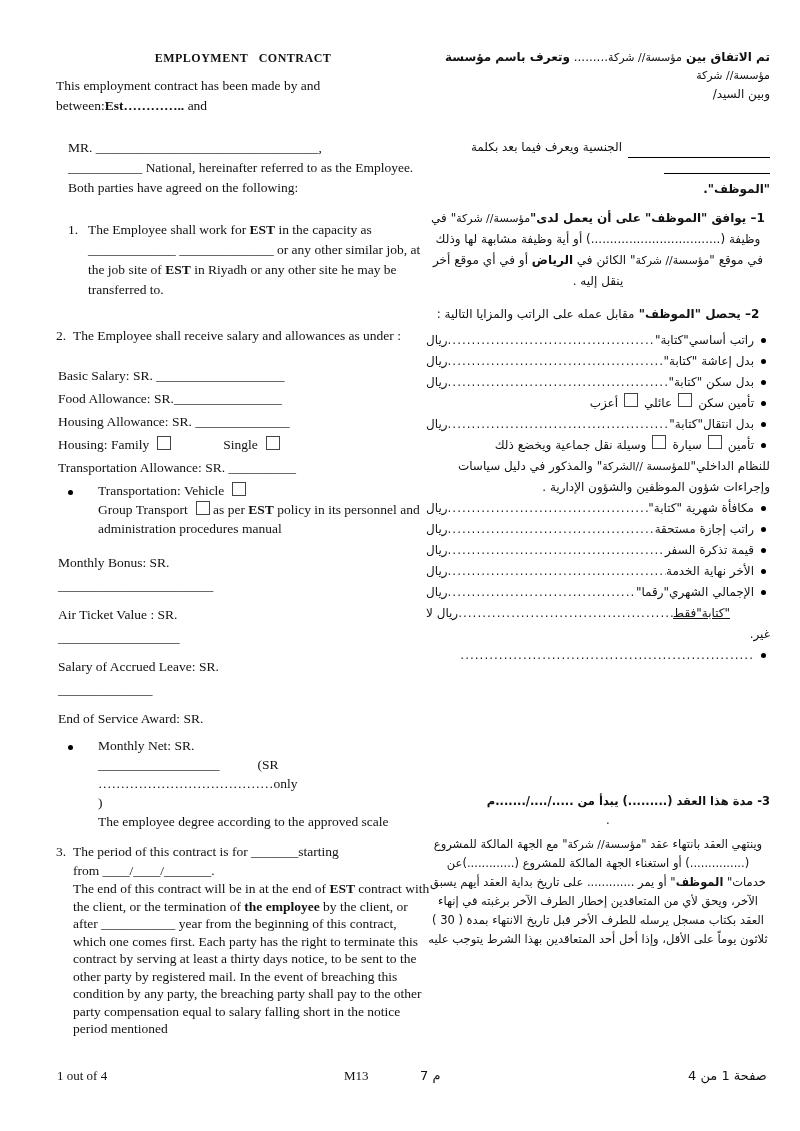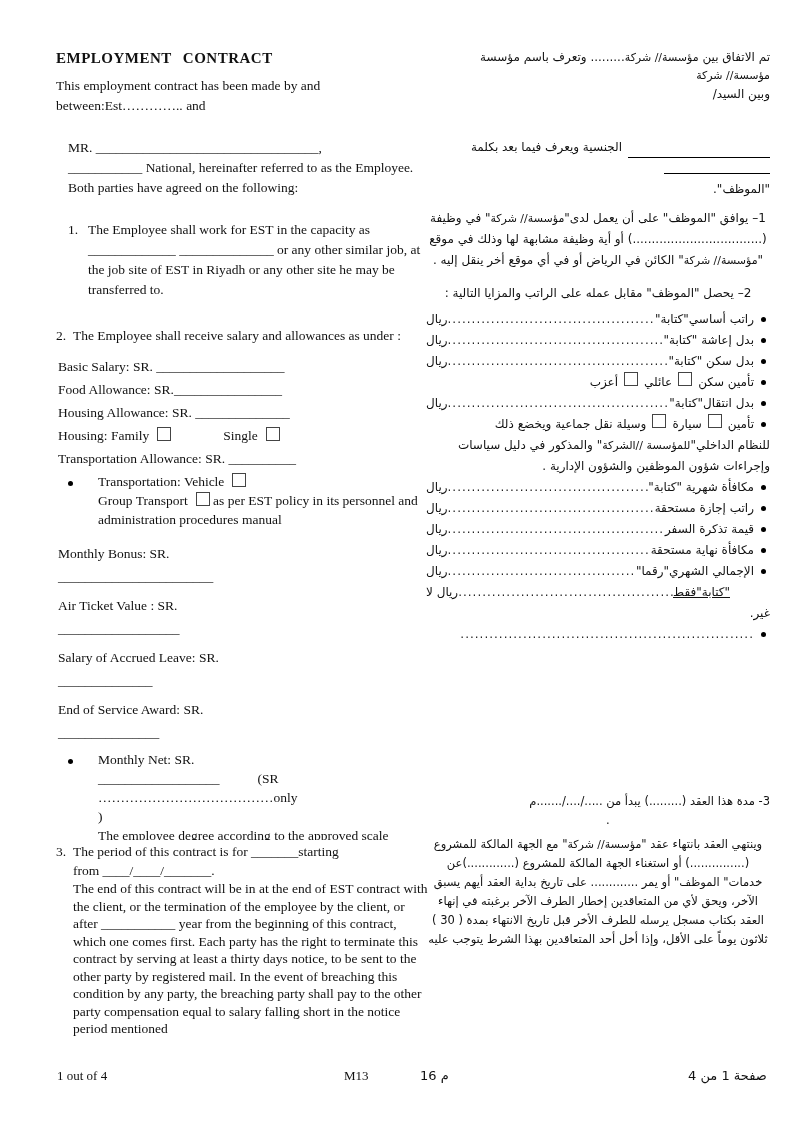--- a/index.html
+++ b/index.html
@@ -2,32 +2,32 @@
 <html><head>
 <meta charset="utf-8">
 <style>
   html,body { margin:0; padding:0; background:#fff; }
   .page { position:relative; width:800px; height:1131px; background:#ffffff;
           font-family:"Liberation Serif", serif; color:#111; overflow:hidden; }
 
   
   .col-en { position:absolute; left:56px; top:44px; width:374px; height:796px;
             font-size:13.5px; line-height:20px; overflow:hidden; }
-  .en-title { text-align:left; font-weight:bold; font-size:15px; word-spacing:7px;
+  .en-title { text-align:center; font-weight:bold; font-size:12px; word-spacing:7px;
               letter-spacing:.5px; margin:4px 0 8px 0; }
   .en-intro { margin-top:2px; }
   .en-mr { margin-top:22px; padding-left:12px; }
   .en-item { display:flex; margin-top:20px; }
   .en-item .num { flex:0 0 20px; }
   .en-item1 { padding-left:12px; margin-top:22px; }
   .en-item2 { margin-top:26px; }
   .en-item2 .num { flex:0 0 17px; }
-  b, .bold { font-weight:normal; }
-
-  .en-list { margin-top:9px; }
+  b, .bold { font-weight:bold; }
+
+  .en-list { margin-top:18px; }
   .en-li { position:relative; padding-left:2px; line-height:23px; }
   .dot { position:absolute; left:-45px; top:9px; width:5px; height:5px;
          border-radius:50%; background:#000; }
   .dot-sub { left:12px; }
   .en-sub { position:relative; padding-left:42px; line-height:19px; margin-top:2px; }
 
   .cb { display:inline-block; width:12px; height:12px; border:1.4px solid #444;
         vertical-align:-1px; background:#fff; }
   .cb-en { margin-left:8px; }
   .gap-lg { margin-left:52px; }
@@ -132,21 +132,20 @@
       <div class="money-item">
         <div class="en-li"><span>Air Ticket Value : SR.</span></div>
         <div class="en-li uline">__________________</div>
       </div>
       <div class="money-item">
         <div class="en-li"><span>Salary of Accrued Leave: SR.</span></div>
         <div class="en-li uline">______________</div>
       </div>
       <div class="money-item">
         <div class="en-li"><span>End of Service Award: SR.</span></div>
-        <div class="en-li uline">_______________</div>
       </div>
     </div>
 
     <div class="en-sub net-block">
       <span class="dot dot-sub"></span>
       <div>Monthly Net: SR.</div>
       <div class="net-row2"><span>__________________</span><span class="paren">(SR</span></div>
       <div>…………………………………only</div>
       <div>)</div>
       <div>The employee degree according to the approved scale …………………… .</div>
@@ -238,21 +237,21 @@
           <span class="ar-riyal">ريال</span>
         </div>
       <div class="ar-li">
           <span class="ar-dot"></span>
           <span class="ar-label">قيمة تذكرة السفر</span>
           <span class="lead">.............................................................</span>
           <span class="ar-riyal"> ريال</span>
         </div>
       <div class="ar-li">
           <span class="ar-dot"></span>
-          <span class="ar-label">مكافأة نهاية مستحقة</span>
+          <span class="ar-label">الأخر نهاية الخدمة</span>
           <span class="lead">.............................................................</span>
           <span class="ar-riyal">ريال</span>
         </div>
       <div class="ar-li">
           <span class="ar-dot"></span>
           <span class="ar-label">الإجمالي الشهري"رقما"</span>
           <span class="lead">.............................................................</span>
           <span class="ar-riyal">ريال</span>
         </div>
       <div class="ar-li" style="padding-right:40px;">
@@ -270,17 +269,17 @@
 
   <div class="ar-sec3">
     <div><b>3- مدة هذا العقد (.........) يبدأ من ...../..../.......م</b></div>
     <div class="dotline">.</div>
     <div class="body"><span>وينتهي العقد بانتهاء عقد "</span><span class="small-ar">مؤسسة// شركة</span><span>" مع الجهة المالكة للمشروع (...............) أو استغناء الجهة المالكة للمشروع (.............)عن خدمات" </span><b>الموظف</b><span>" أو يمر ............. على تاريخ بداية العقد أيهم يسبق الآخر، ويحق لأي من المتعاقدين إخطار الطرف الآخر برغبته في إنهاء العقد بكتاب مسجل يرسله للطرف الأخر قبل تاريخ الانتهاء بمدة ( 30 ) ثلاثون يوماً على الأقل، وإذا أخل أحد المتعاقدين بهذا الشرط يتوجب عليه</span></div>
   </div>
 
   <div class="footer">
     <span class="f-en-page">1 out of 4</span>
     <span class="f-en-code">M13</span>
-    <span class="f-ar-code">م 16</span>
+    <span class="f-ar-code">م 7</span>
     <span class="f-ar-page">صفحة 1 من 4</span>
   </div>
 
 </div>
 
 </body></html>

